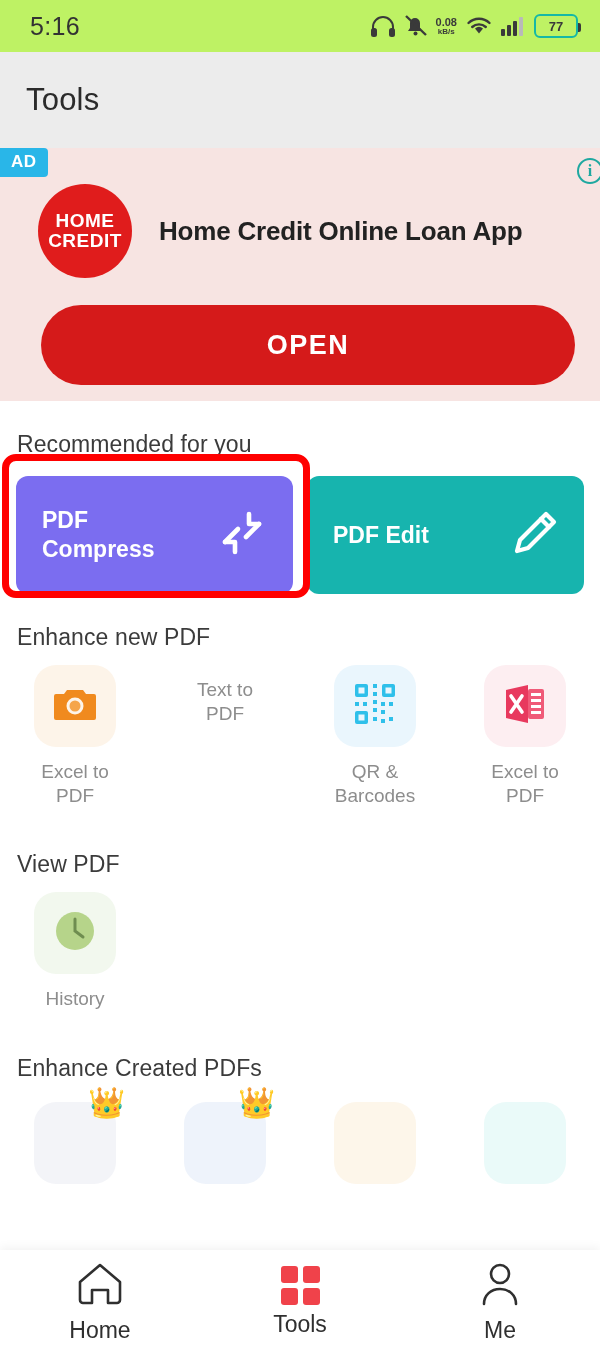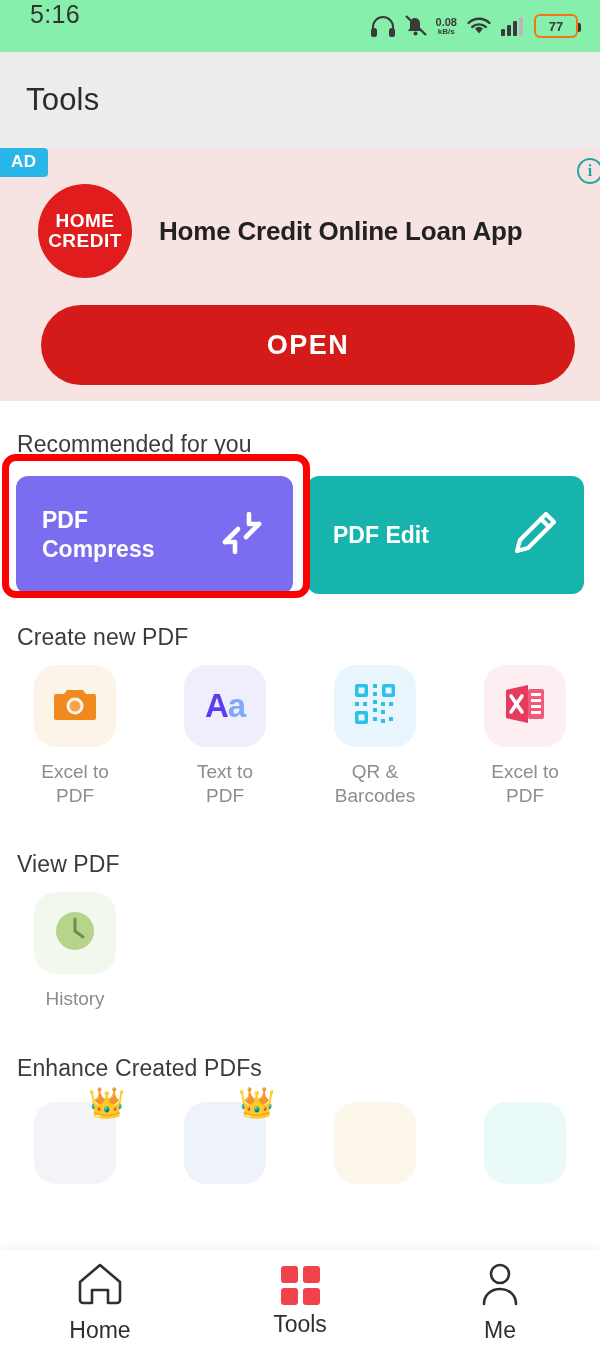--- a/index.html
+++ b/index.html
@@ -8,30 +8,30 @@
     font-family:"Liberation Sans", sans-serif;
     background:#ffffff;
     position:relative;
     overflow:hidden;
     -webkit-font-smoothing:antialiased;
   }
 
   
   .status-bar {
     height:52px;
-    background:#86efac;
-    display:flex; 
+    background:#bef264;
+    display:flex; align-items:center;
     justify-content:space-between;
     padding:0 22px 0 30px;
   }
   .status-time { font-size:25px; color:#333; letter-spacing:.3px; }
   .status-icons { display:flex; align-items:center; gap:9px; }
   .status-icons svg { display:block; }
   .battery {
-    border:2px solid #f97316; border-radius:6px;
+    border:2px solid #14b8a6; border-radius:6px;
     width:44px; height:24px;
     display:flex; align-items:center; justify-content:center;
     font-size:13px; color:#3a3a3a; font-weight:600;
     position:relative;
   }
   .battery:after{
     content:""; position:absolute; right:-5px; top:7px;
     width:3px; height:9px; background:#3a3a3a; border-radius:0 2px 2px 0;
   }
   .net-speed { display:flex; flex-direction:column; align-items:center; line-height:1; }
@@ -254,46 +254,41 @@
       <svg width="54" height="54" viewBox="0 0 54 54" fill="none" stroke="#ffffff" stroke-width="4.2" stroke-linecap="round" stroke-linejoin="round">
         <path d="M38 8l8 8-26 26-11 3 3-11z"></path>
         <path d="M33 13l8 8"></path>
       </svg>
     </span>
   </div>
 
   <div class="highlight-box"></div>
 </div>
 
-<div class="section-title">Create new PDF</div>
+<div class="section-title">Enhance new PDF</div>
 
 <div class="grid">
 
   <div class="grid-cell">
     <div class="tile" style="background:#fdf4e9">
       <span>
         <svg width="44" height="38" viewBox="0 0 44 38">
           <path d="M3 9h8l3-4h16l3 4h8a2 2 0 0 1 2 2v22a2 2 0 0 1-2 2H3a2 2 0 0 1-2-2V11a2 2 0 0 1 2-2z" fill="#f08a1e"></path>
           <circle cx="22" cy="21" r="8.5" fill="#fdf4e9"></circle>
           <circle cx="22" cy="21" r="5.5" fill="#f5a54a"></circle>
         </svg>
       </span>
     </div>
     <div class="cell-label">
       <div>Excel to</div>
       <div>PDF</div>
     </div>
   </div>
 
   <div class="grid-cell">
-    <div class="tile" style="background:#f0eefd">
-      <span class="aa">
-        <span style="color:#5b3df0">A</span><span style="color:#7fa9f5">a</span>
-      </span>
-    </div>
     <div class="cell-label">
       <div>Text to</div>
       <div>PDF</div>
     </div>
   </div>
 
   <div class="grid-cell">
     <div class="tile" style="background:#eaf6fd">
       <span>
         <svg width="42" height="42" viewBox="0 0 42 42" fill="#2fc0ea">

